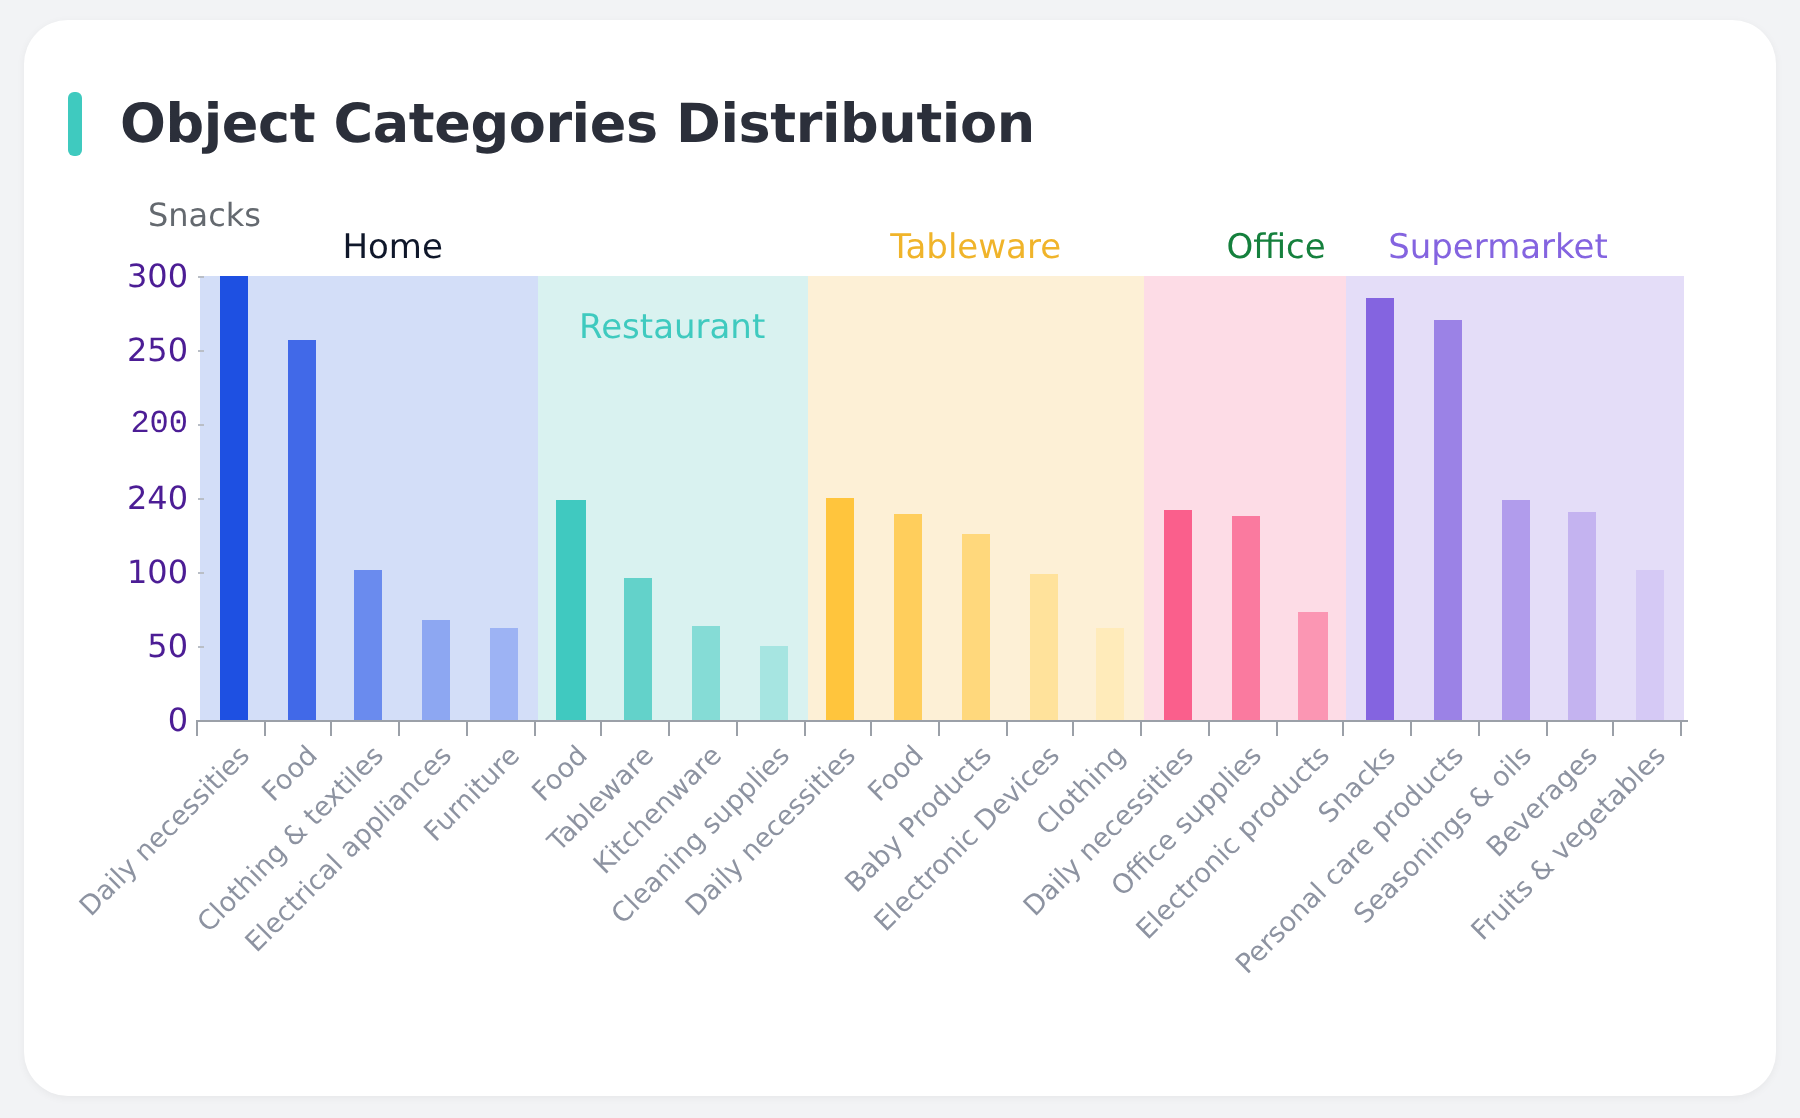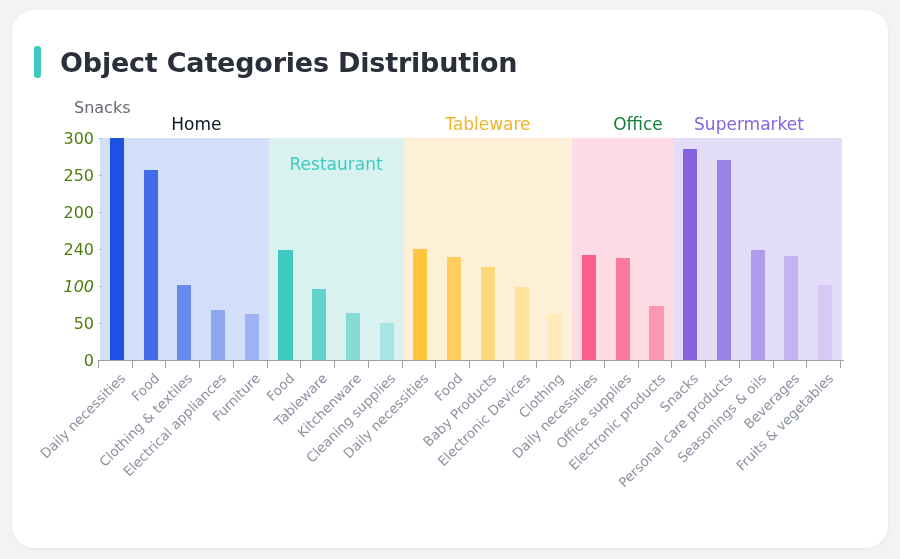--- a/index.html
+++ b/index.html
@@ -109,21 +109,21 @@
     height: 7px;
     background: #9ba0a8;
   }
   
   .ytick-label {
     position: absolute;
     right: 0;
     width: 50px;
     text-align: right;
     font-size: 16px;
-    color: #4d7c0f;
+    color: #4c1d95;
     transform: translateY(-50%);
   }
   #yaxis {
     position: absolute;
     left: 0px;
     top: 40px;
     width: 52px;
     height: 222px;
   }
   .ytick-mark {
@@ -162,23 +162,23 @@
     <div id="title-row">
       <div id="title-bar"></div>
       <div id="title-text">Object Categories Distribution</div>
     </div>
 
     <div id="plot">
       <div id="ylabel">Snacks</div>
       <div id="yaxis">
           <div class="ytick-label" style="top: 222px;">0</div>
           <div class="ytick-label" style="top: 185px;">50</div>
-          <div class="ytick-label" style="top: 148px; font-style: italic;">100</div>
+          <div class="ytick-label" style="top: 148px;">100</div>
           <div class="ytick-label" style="top: 111px;">240</div>
-          <div class="ytick-label" style="top: 74px;">200</div>
+          <div class="ytick-label" style="top: 74px; font-family: Liberation Mono, monospace;">200</div>
           <div class="ytick-label" style="top: 37px;">250</div>
           <div class="ytick-label" style="top: 0px;">300</div>
         </div>
       <div id="bands">
           <div class="band" style="left: 0px; width: 168.636px; background: rgb(211, 222, 248);"></div>
           <div class="bar" style="left: 9.78091px; width: 14.1655px; height: 222px; background: rgb(30, 80, 226);"></div>
           <div class="bar" style="left: 43.5082px; width: 14.1655px; height: 190.18px; background: rgb(65, 105, 232);"></div>
           <div class="bar" style="left: 77.2355px; width: 14.1655px; height: 74.74px; background: rgb(106, 139, 238);"></div>
           <div class="bar" style="left: 110.963px; width: 14.1655px; height: 49.58px; background: rgb(141, 167, 242);"></div>
           <div class="bar" style="left: 144.69px; width: 14.1655px; height: 45.88px; background: rgb(157, 179, 244);"></div>

